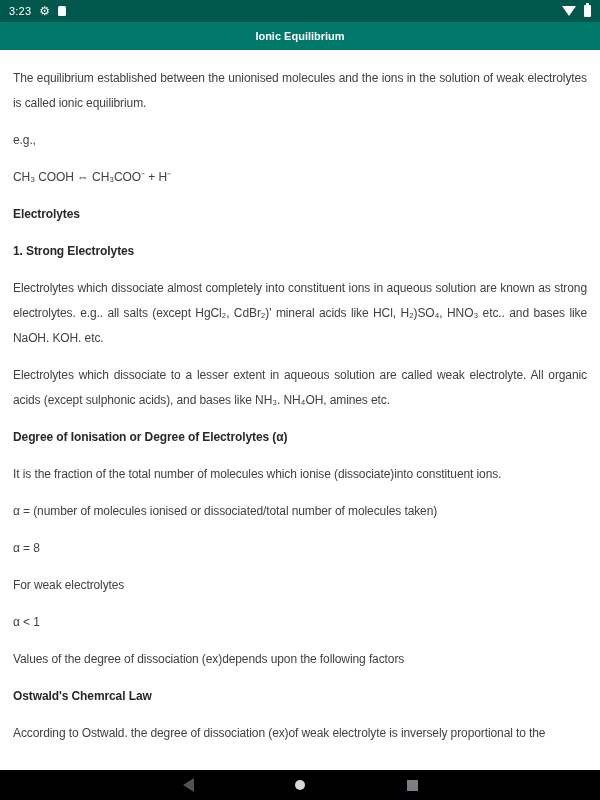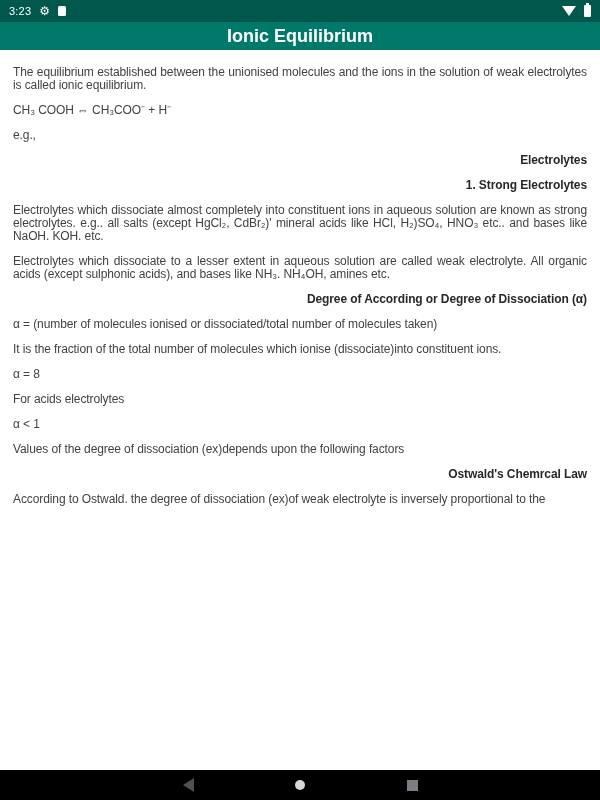--- a/index.html
+++ b/index.html
@@ -19,28 +19,28 @@
   .gear-glyph{font-size:12px;line-height:1;}
   .file-glyph{width:8px;height:10px;background:#fff;border-radius:1.5px;display:inline-block;}
   .wifi-glyph{width:0;height:0;border-left:7px solid transparent;border-right:7px solid transparent;border-top:10px solid #fff;display:inline-block;}
   .battery-glyph{width:7px;height:12px;background:#fff;border-radius:1px;position:relative;display:inline-block;}
   .battery-glyph::before{content:"";position:absolute;top:-2px;left:2px;width:3px;height:2px;background:#fff;}
   
   .app-bar{
     height:28px;flex:0 0 28px;background:var(--app-bar-bg);
     display:flex;align-items:center;justify-content:center;
   }
-  .app-title{color:#fff;font-weight:bold;font-size:18px;}
+  .app-title{color:#fff;font-weight:bold;font-size:11px;}
   
   .content{
     flex:1 1 auto;overflow:hidden;padding:16px 13px 0 13px;
-    color:var(--body-text);font-size:12px;line-height:13px;letter-spacing:-0.1px;
+    color:var(--body-text);font-size:12px;line-height:25px;letter-spacing:-0.1px;
   }
   .content p.para{margin:0 0 12px 0;text-align:justify;}
-  .content p.heading{margin:2px 0 12px 0;font-weight:bold;color:var(--heading-text);text-align:right;}
+  .content p.heading{margin:2px 0 12px 0;font-weight:bold;color:var(--heading-text);text-align:left;}
   .content ol{margin:0 0 12px 0;padding-left:30px;}
   .content ol li{margin-bottom:1px;}
   
   .nav-bar{
     height:30px;flex:0 0 30px;background:var(--nav-bg);
     display:flex;align-items:center;justify-content:center;gap:92px;
   }
   .nav-btn{display:flex;align-items:center;justify-content:center;width:20px;height:20px;cursor:pointer;}
   .back-glyph{width:0;height:0;border-top:7px solid transparent;border-bottom:7px solid transparent;border-right:11px solid #4e5256;display:inline-block;}
   .home-glyph{width:10px;height:10px;border-radius:50%;background:#d6d8da;display:inline-block;}
@@ -62,31 +62,31 @@
       <span class="battery-glyph"></span>
     </div>
   </div>
 
   <div class="app-bar">
     <span class="app-title">Ionic Equilibrium</span>
   </div>
 
   <div class="content" id="content">
       <p class="para">The equilibrium established between the unionised molecules and the ions in the solution of weak electrolytes is called ionic equilibrium.</p>
+      <p class="para">e.g.,</p>
       <p class="para">CH₃ COOH ⇔ CH₃COO⁻ + H⁻</p>
-      <p class="para">e.g.,</p>
       <p class="heading">Electrolytes</p>
       <p class="heading">1. Strong Electrolytes</p>
       <p class="para">Electrolytes which dissociate almost completely into constituent ions in aqueous solution are known as strong electrolytes. e.g.. all salts (except HgCl₂, CdBr₂)' mineral acids like HCl, H₂)SO₄, HNO₃ etc.. and bases like NaOH. KOH. etc.</p>
       <p class="para">Electrolytes which dissociate to a lesser extent in aqueous solution are called weak electrolyte. All organic acids (except sulphonic acids), and bases like NH₃. NH₄OH, amines etc.</p>
-      <p class="heading">Degree of According or Degree of Dissociation (α)</p>
+      <p class="heading">Degree of Ionisation or Degree of Electrolytes (α)</p>
+      <p class="para">It is the fraction of the total number of molecules which ionise (dissociate)into constituent ions.</p>
       <p class="para">α = (number of molecules ionised or dissociated/total number of molecules taken)</p>
-      <p class="para">It is the fraction of the total number of molecules which ionise (dissociate)into constituent ions.</p>
       <p class="para">α = 8</p>
-      <p class="para">For acids electrolytes</p>
+      <p class="para">For weak electrolytes</p>
       <p class="para">α &lt; 1</p>
       <p class="para">Values of the degree of dissociation (ex)depends upon the following factors</p>
       <p class="heading">Ostwald's Chemrcal Law</p>
       <p class="para">According to Ostwald. the degree of dissociation (ex)of weak electrolyte is inversely proportional to the</p>
     </div>
 
   <div class="nav-bar">
     <span class="nav-btn">
         <span class="back-glyph"></span>
       </span>

